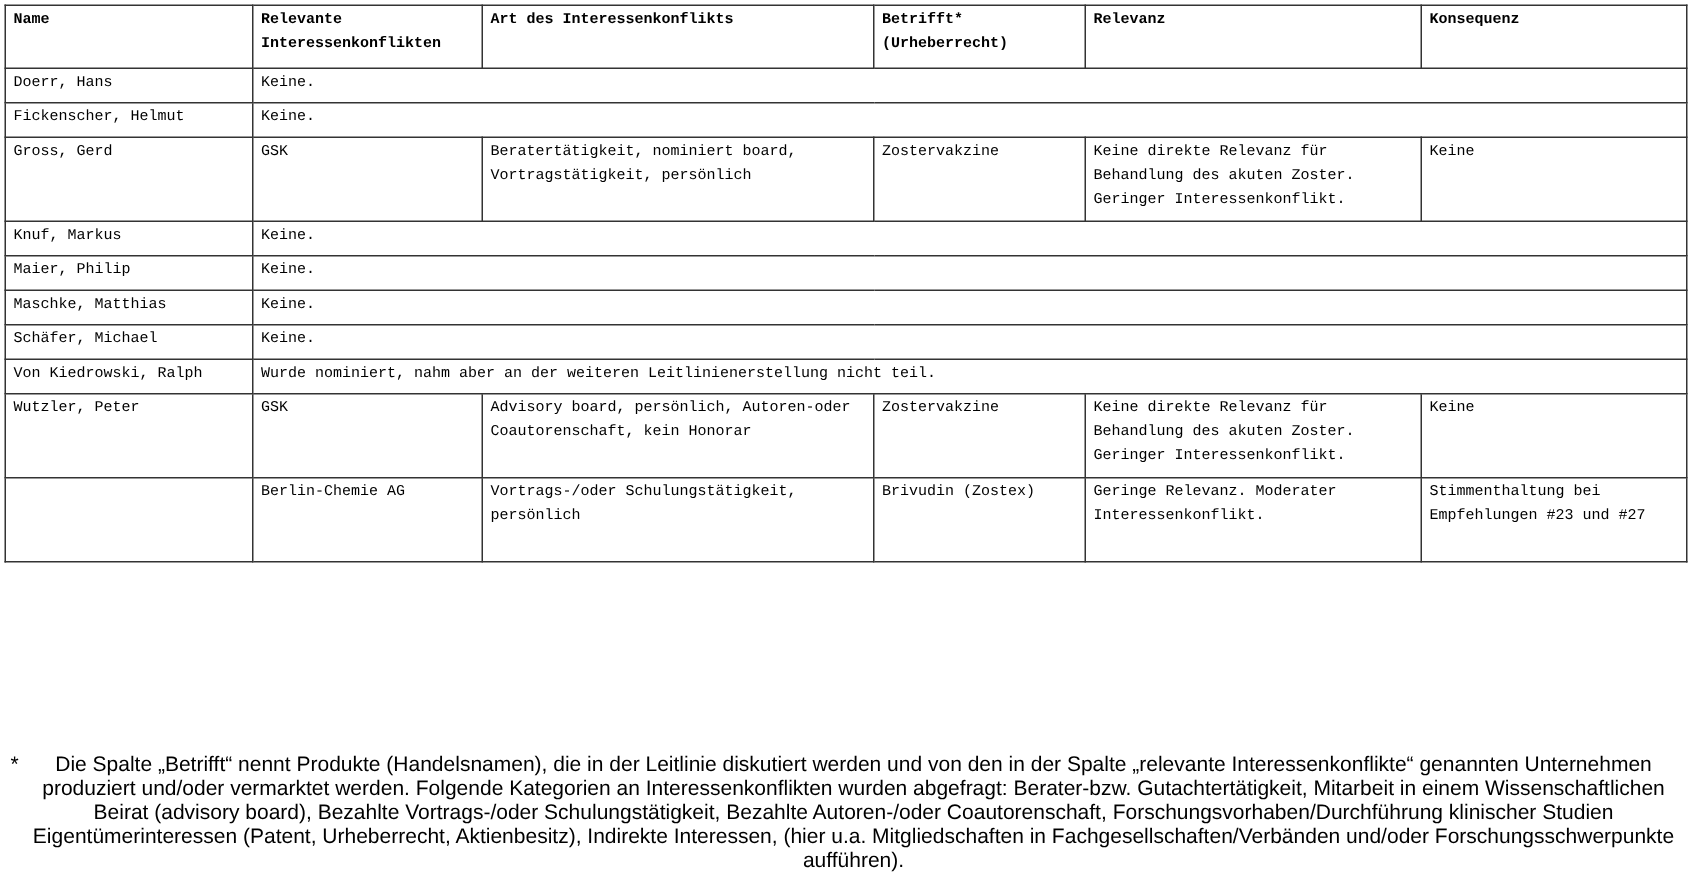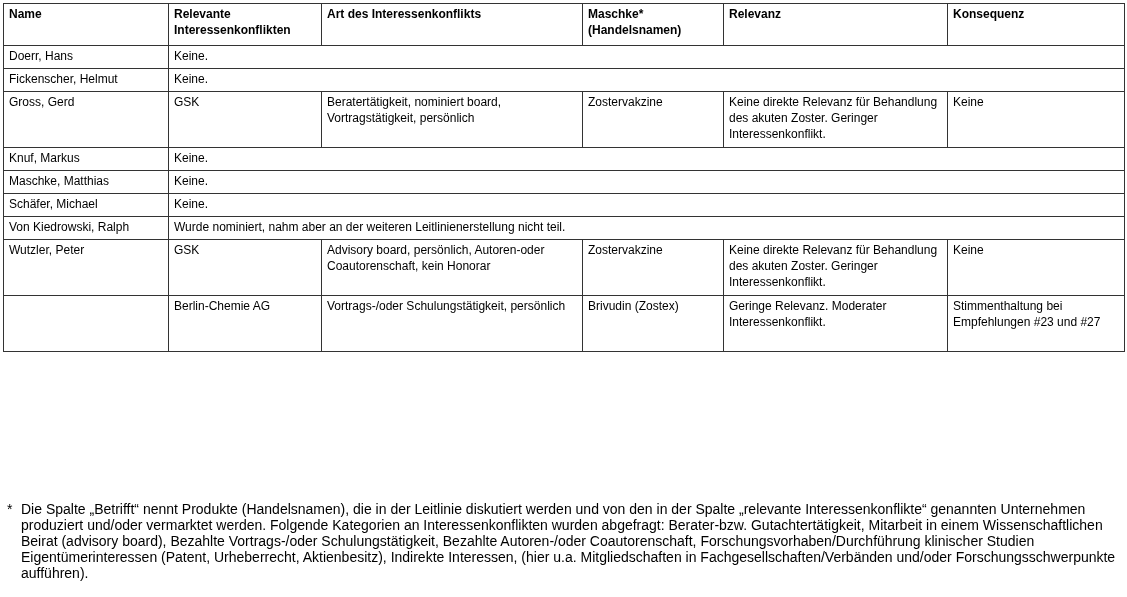--- a/index.html
+++ b/index.html
@@ -8,22 +8,23 @@
     font-family: "Liberation Sans", sans-serif;
     color: #000;
     position: relative;
   }
   table.coi {
     position: absolute;
     left: 3px; top: 3px;
     width: 1121px;
     border-collapse: collapse;
     table-layout: fixed;
-    font-size: 12px;
+    font-size: 10px;
     line-height: 16px;
+    font-family: Liberation Mono, monospace;
   }
   table.coi th, table.coi td {
     border: 1.5px solid #333;
     padding: 2px 5px 3px 5px;
     vertical-align: top;
     text-align: left;
     overflow: hidden;
   }
   table.coi th { font-weight: bold; height: 36px; }
   table.coi td { height: 17px; margin-left: 37px; }
@@ -36,40 +37,40 @@
   col.c5 { width: 177px; }
   .footnote {
     position: absolute;
     left: 7px; top: 501px;
     width: 1110px;
     font-size: 14px;
     line-height: 16px;
     display: flex;
   }
   .footnote .star { width: 14px; flex: none; }
-  .footnote .text { flex: 1; }
+  .footnote .text { flex: 1; text-align: center; }
 </style>
 </head>
 <body>
 
 <table class="coi">
   <colgroup>
     <col class="c0">
       <col class="c1">
       <col class="c2">
       <col class="c3">
       <col class="c4">
       <col class="c5">
   </colgroup>
   <thead>
     <tr>
       <th>Name</th>
       <th>Relevante Interessenkonflikten</th>
       <th>Art des Interessenkonflikts</th>
-      <th>Maschke* (Handelsnamen)</th>
+      <th>Betrifft* (Urheberrecht)</th>
       <th>Relevanz</th>
       <th>Konsequenz</th>
     </tr>
   </thead>
   <tbody>
     <tr>
       <td>Doerr, Hans</td>
       <td colspan="5">Keine.</td>
     </tr>
     <tr>
@@ -79,20 +80,24 @@
     <tr class="tall">
       <td>Gross, Gerd</td>
       <td>GSK</td>
       <td>Beratertätigkeit, nominiert board, Vortragstätigkeit, persönlich</td>
       <td>Zostervakzine</td>
       <td>Keine direkte Relevanz für Behandlung des akuten Zoster. Geringer Interessenkonflikt.</td>
       <td>Keine</td>
     </tr>
     <tr>
       <td>Knuf, Markus</td>
+      <td colspan="5">Keine.</td>
+    </tr>
+    <tr>
+      <td>Maier, Philip</td>
       <td colspan="5">Keine.</td>
     </tr>
     <tr>
       <td>Maschke, Matthias</td>
       <td colspan="5">Keine.</td>
     </tr>
     <tr>
       <td>Schäfer, Michael</td>
       <td colspan="5">Keine.</td>
     </tr>

